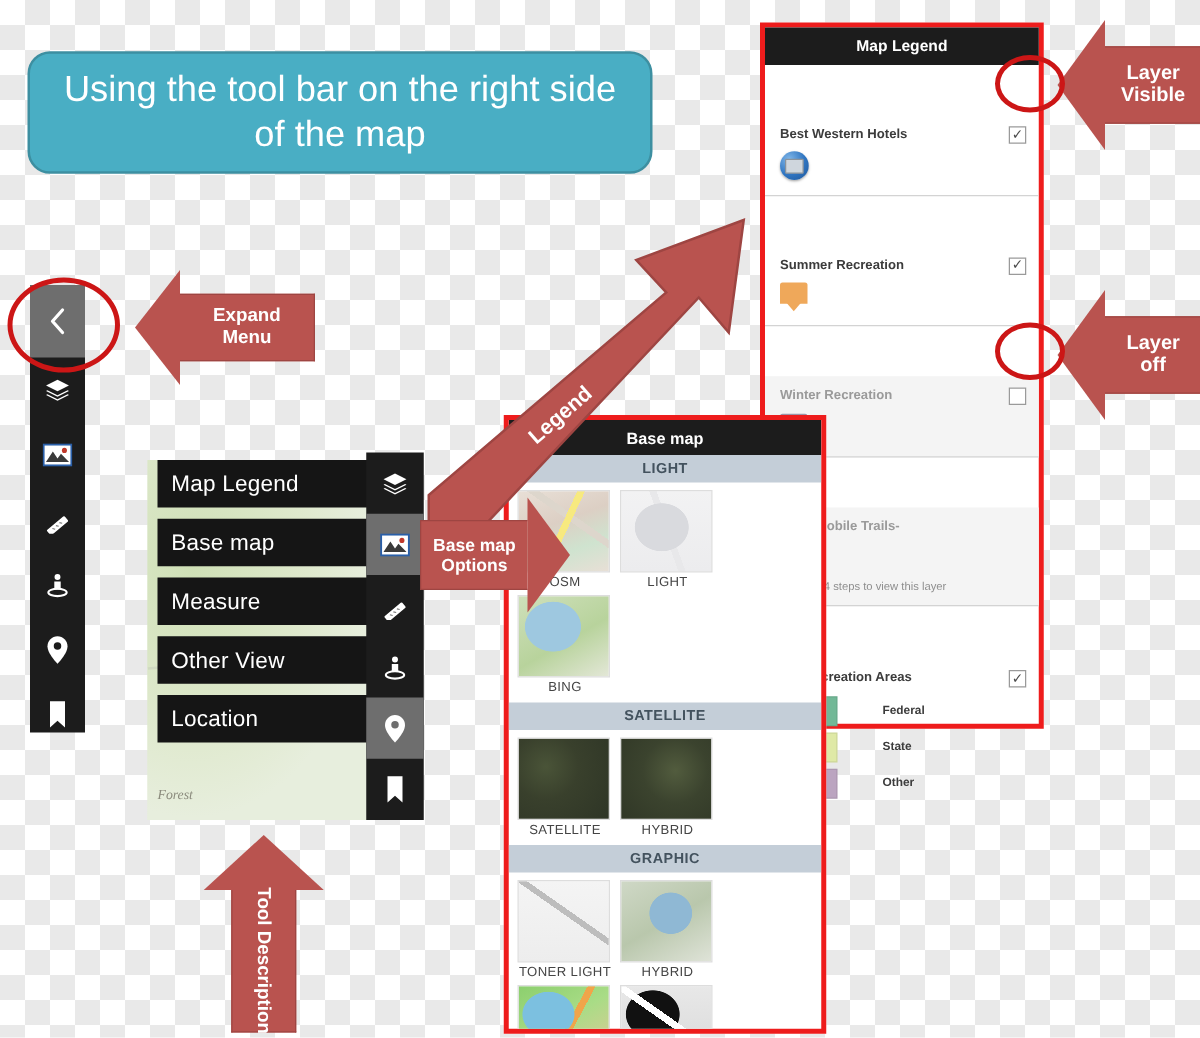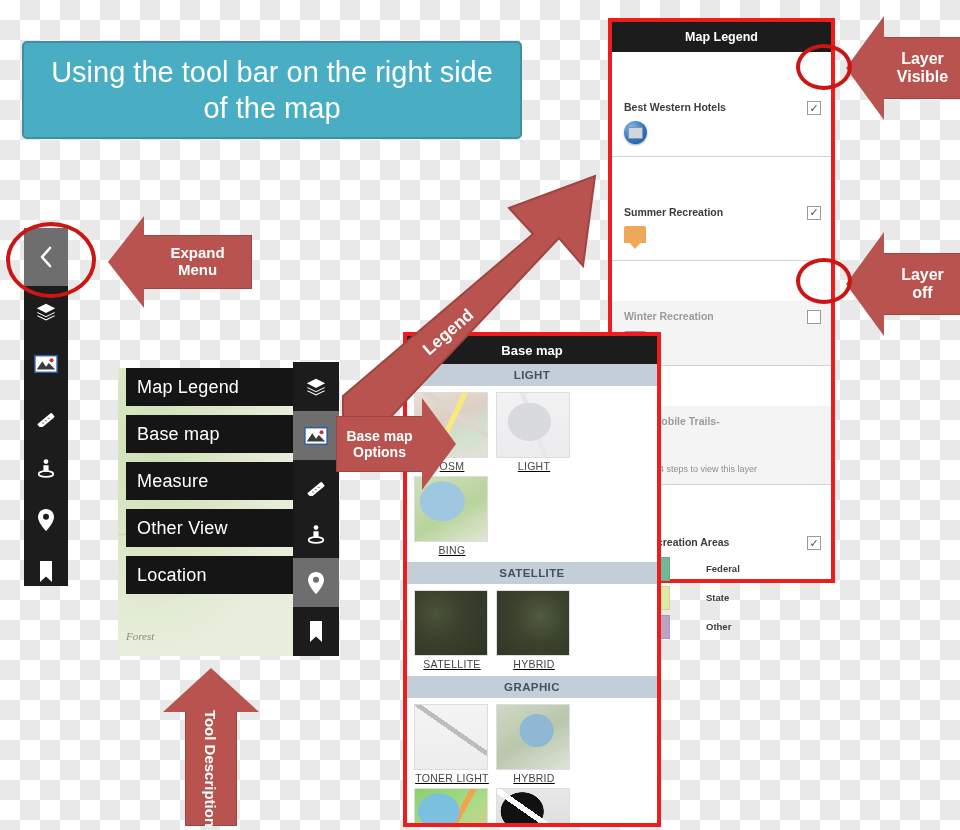--- a/index.html
+++ b/index.html
@@ -11,21 +11,21 @@
       linear-gradient(45deg,#e9e9e9 25%,transparent 25%,transparent 75%,#e9e9e9 75%),
       linear-gradient(45deg,#e9e9e9 25%,transparent 25%,transparent 75%,#e9e9e9 75%);
     background-size:40px 40px;
     background-position:0 0,20px 20px;
   }
   .abs{position:absolute;}
 
   
   #title-banner{
     left:22px;top:41px;width:500px;height:98px;
-    background:#49aec4;border:2px solid #3d8fa1;border-radius:5px;
+    background:#49aec4;border:2px solid #3d8fa1;border-radius:18px;
     display:flex;align-items:center;justify-content:center;
     box-sizing:border-box;
   }
   #title-banner .t{
     color:#ffffff;font-size:29px;line-height:1.25;text-align:center;
     padding:0 18px;
   }
 
   
   #map-bg{
@@ -132,21 +132,21 @@
   }
   #basemap-header{
     height:28px;background:#1c1c1c;color:#fff;display:flex;align-items:center;
     justify-content:center;font-size:13px;font-weight:bold;
   }
   .bm-group-title{
     background:#c4ced8;color:#43525e;text-align:center;font-weight:bold;
     font-size:11.5px;padding:5px 0;letter-spacing:.4px;
   }
   .bm-thumbs{display:flex;padding:6px 4px 2px 4px;flex-wrap:wrap;}
-  .bm-cell{width:76px;margin:0 3px 4px 3px;text-align:center;text-decoration:underline;}
+  .bm-cell{width:76px;margin:0 3px 4px 3px;text-align:center;}
   .bm-img{width:74px;height:66px;border:1px solid #ddd;box-sizing:border-box;}
   .bm-cap{font-size:10.5px;color:#444;margin-top:2px;letter-spacing:.3px;}
 
   
   .th-osm{background:
       linear-gradient(115deg, transparent 46%, #f7e97f 46%, #f7e97f 52%, transparent 52%),
       linear-gradient(35deg, transparent 60%, #ddd6cc 60%, #ddd6cc 66%, transparent 66%),
       linear-gradient(160deg,#e8dfd6 0%, #dccfc4 40%, #cfe3cf 70%, #e8dfd6 100%);}
   .th-light{background:
       radial-gradient(ellipse at 45% 45%, #d9dade 0%, #d9dade 38%, transparent 39%),

